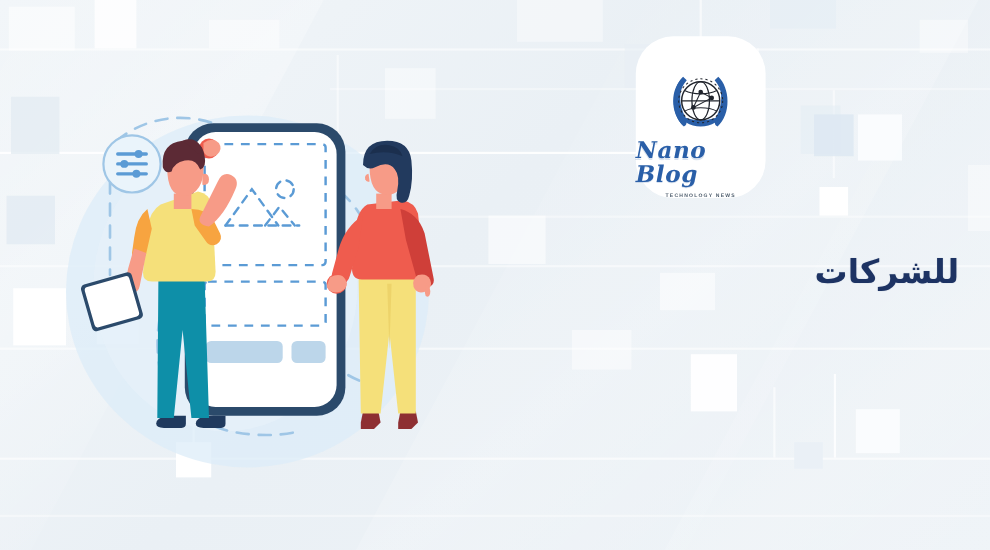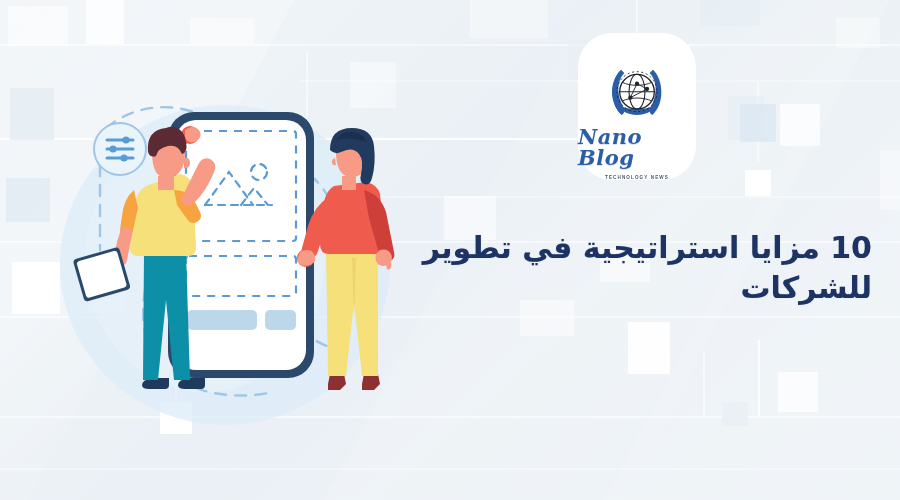--- a/index.html
+++ b/index.html
@@ -251,17 +251,16 @@
       <circle cx="40" cy="55" r="3.2" fill="#20242c"></circle>
       <line x1="50" y1="34" x2="65" y2="42" stroke="#20242c" stroke-width="1.4"></line>
       <line x1="65" y1="42" x2="40" y2="55" stroke="#20242c" stroke-width="1.4"></line>
       <line x1="40" y1="55" x2="50" y2="34" stroke="#20242c" stroke-width="1.4"></line>
     </svg>
     <div id="logo-word">Nano Blog</div>
     <div id="logo-sub">TECHNOLOGY NEWS</div>
   </div>
 
   <div id="headline">
-    <span class="ln">10 مزايا استراتيجية في تطوير</span>
     <span class="ln">للشركات</span>
   </div>
 
 </div>
 
 </body></html>

